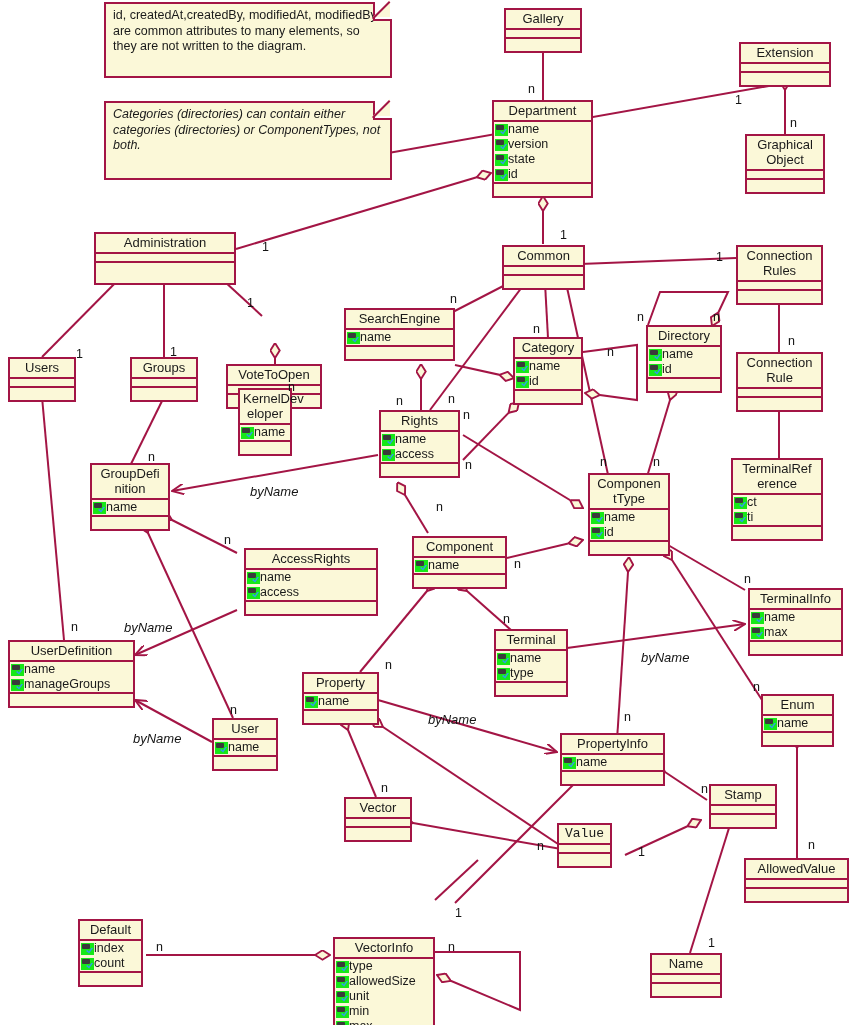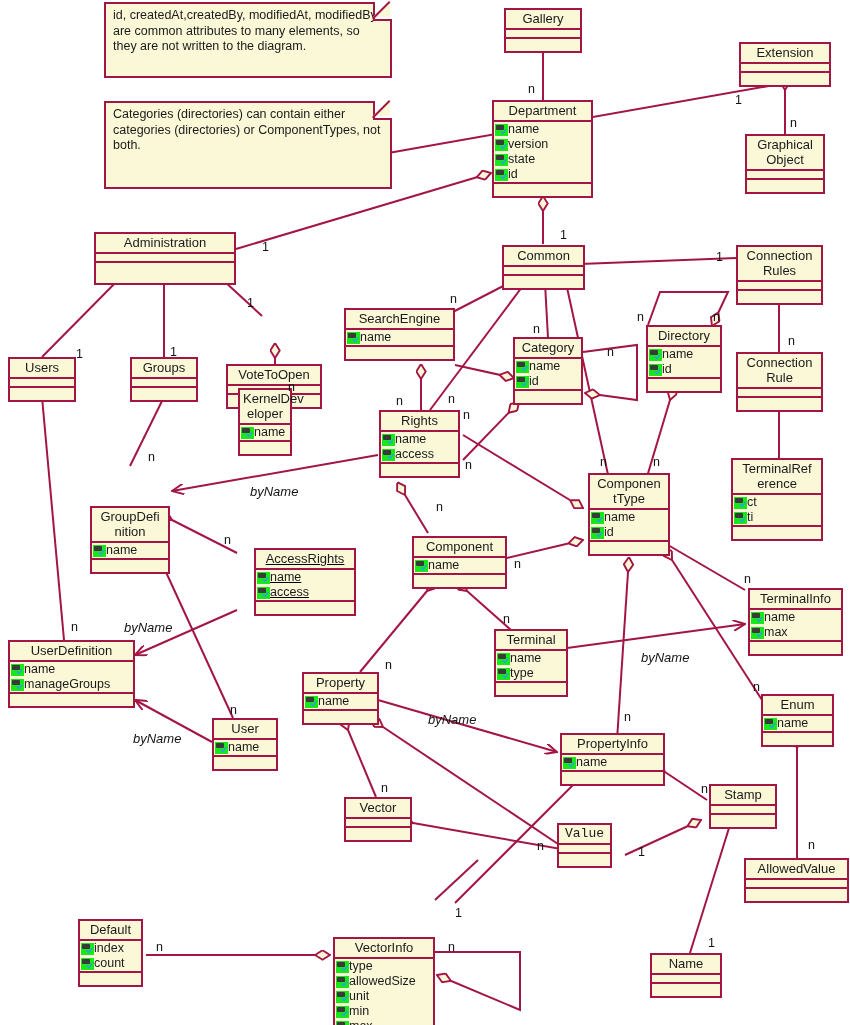--- a/index.html
+++ b/index.html
@@ -249,21 +249,21 @@
       <path d="M146,955 L330,955" marker-end="url(#diaSmall)"></path>
 
     </g>
   </svg>
 
   <div class="uml-note" style="left:104px; top:2px; width:288px; height:76px;">
     <span class="fold"></span>
     <span>id, createdAt,createdBy, modifiedAt, modifiedBy are common attributes to many elements, so they are not written to  the diagram.</span>
   </div>
 
-  <div class="uml-note" style="left:104px; top:101px; width:288px; height:88px;">
+  <div class="uml-note" style="left:104px; top:101px; width:288px; height:79px;font-style:italic;">
     <span class="fold"></span>
     <span>Categories (directories) can contain either categories (directories) or ComponentTypes, not both.</span>
   </div>
 
   <div class="uml-class" style="left:504px; top:8px; width:78px;">
     <div class="cls-name">Gallery</div>
     <div class="cls-attrs"></div>
     <div class="cls-ops"></div>
   </div>
 
@@ -424,21 +424,21 @@
           <span>ct</span>
         </div>
       <div class="attr-row">
           <span class="attr-icon"></span>
           <span>ti</span>
         </div>
     </div>
     <div class="cls-ops"></div>
   </div>
 
-  <div class="uml-class" style="left:90px; top:463px; width:80px;margin-top:43px;">
+  <div class="uml-class" style="left:90px; top:463px; width:80px;">
     <div class="cls-name">GroupDefi
 nition</div>
     <div class="cls-attrs">
       <div class="attr-row">
           <span class="attr-icon"></span>
           <span>name</span>
         </div>
     </div>
     <div class="cls-ops"></div>
   </div>
@@ -452,21 +452,21 @@
           <span>name</span>
         </div>
       <div class="attr-row">
           <span class="attr-icon"></span>
           <span>id</span>
         </div>
     </div>
     <div class="cls-ops"></div>
   </div>
 
-  <div class="uml-class" style="left:254px; top:548px; width:102px;text-decoration:underline;">
+  <div class="uml-class" style="left:244px; top:548px; width:134px;">
     <div class="cls-name">AccessRights</div>
     <div class="cls-attrs">
       <div class="attr-row">
           <span class="attr-icon"></span>
           <span>name</span>
         </div>
       <div class="attr-row">
           <span class="attr-icon"></span>
           <span>access</span>
         </div>

